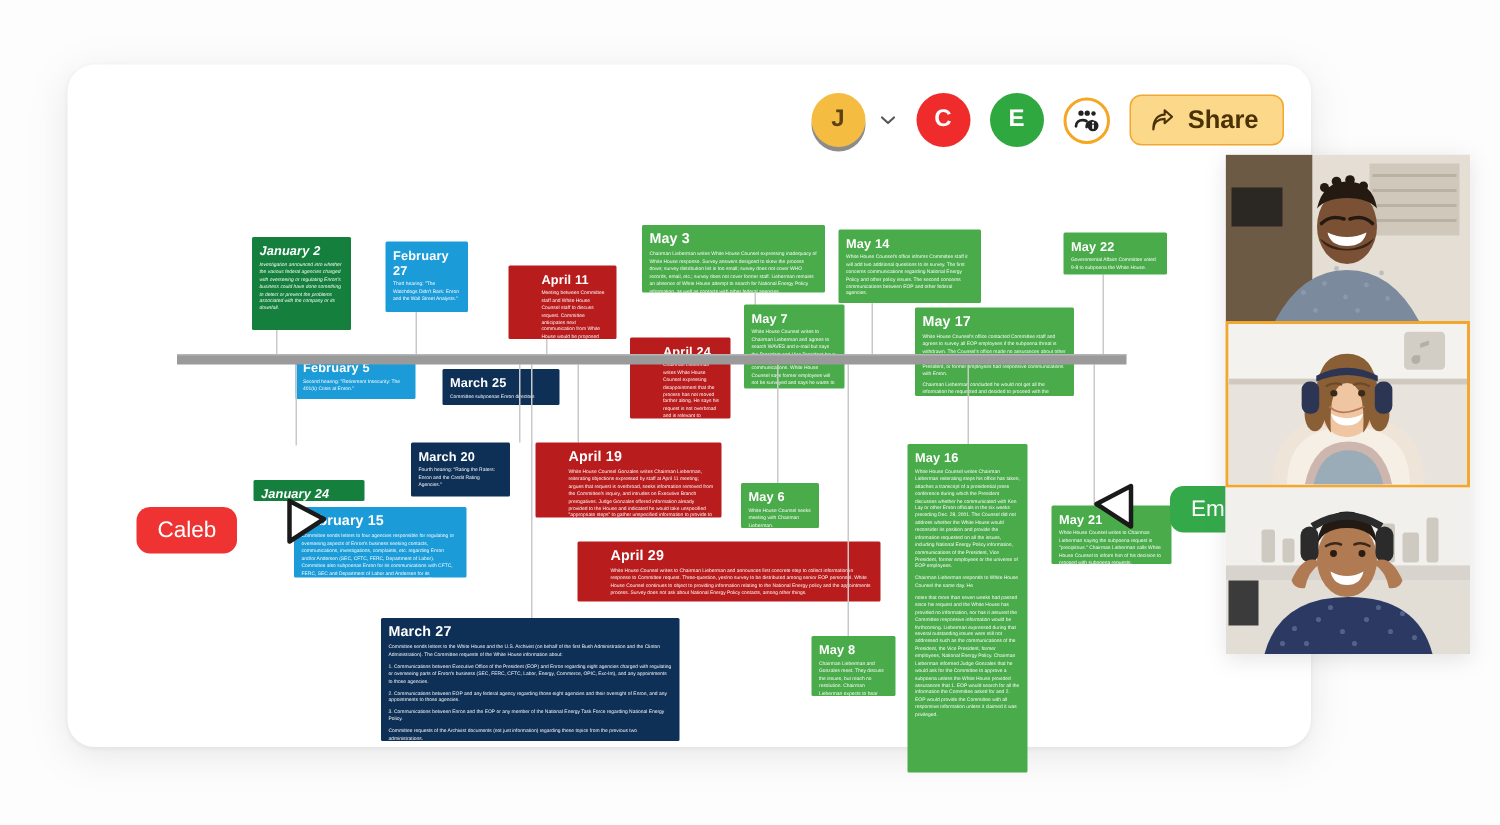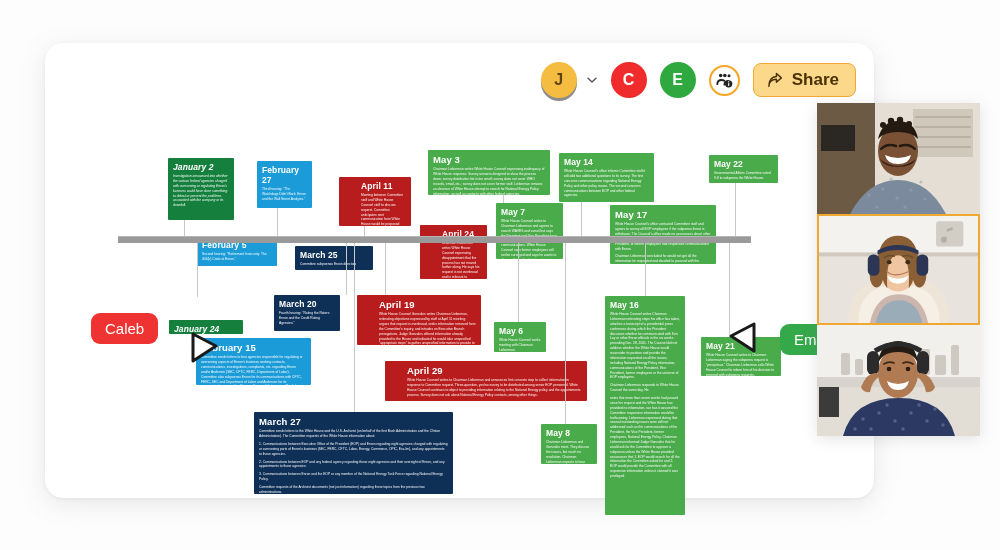--- a/index.html
+++ b/index.html
@@ -318,21 +318,21 @@
           </div>
         </div>
       </div>
     <div class="axis"></div>
 
     <div class="cursor" style="left:143px; top:288px;">
       <svg width="30" height="34" viewBox="0 0 30 34">
         <path d="M28 15 L5 3 L5 30 Z" fill="#ffffff" stroke="#1a1a1a" stroke-width="3" stroke-linejoin="round"></path>
       </svg>
     </div>
-    <div class="tag red" style="left:46px; top:270px;">Caleb</div>
+    <div class="tag red" style="left:46px; top:295px;">Caleb</div>
 
     <div class="cursor" style="left:684px; top:278px;">
       <svg width="30" height="34" viewBox="0 0 30 34">
         <path d="M2 15 L25 3 L25 30 Z" fill="#ffffff" stroke="#1a1a1a" stroke-width="3" stroke-linejoin="round"></path>
       </svg>
     </div>
     <div class="tag green" style="left:698px; top:281px;margin-left:37px;">Emily</div>
 
   </div>
 

